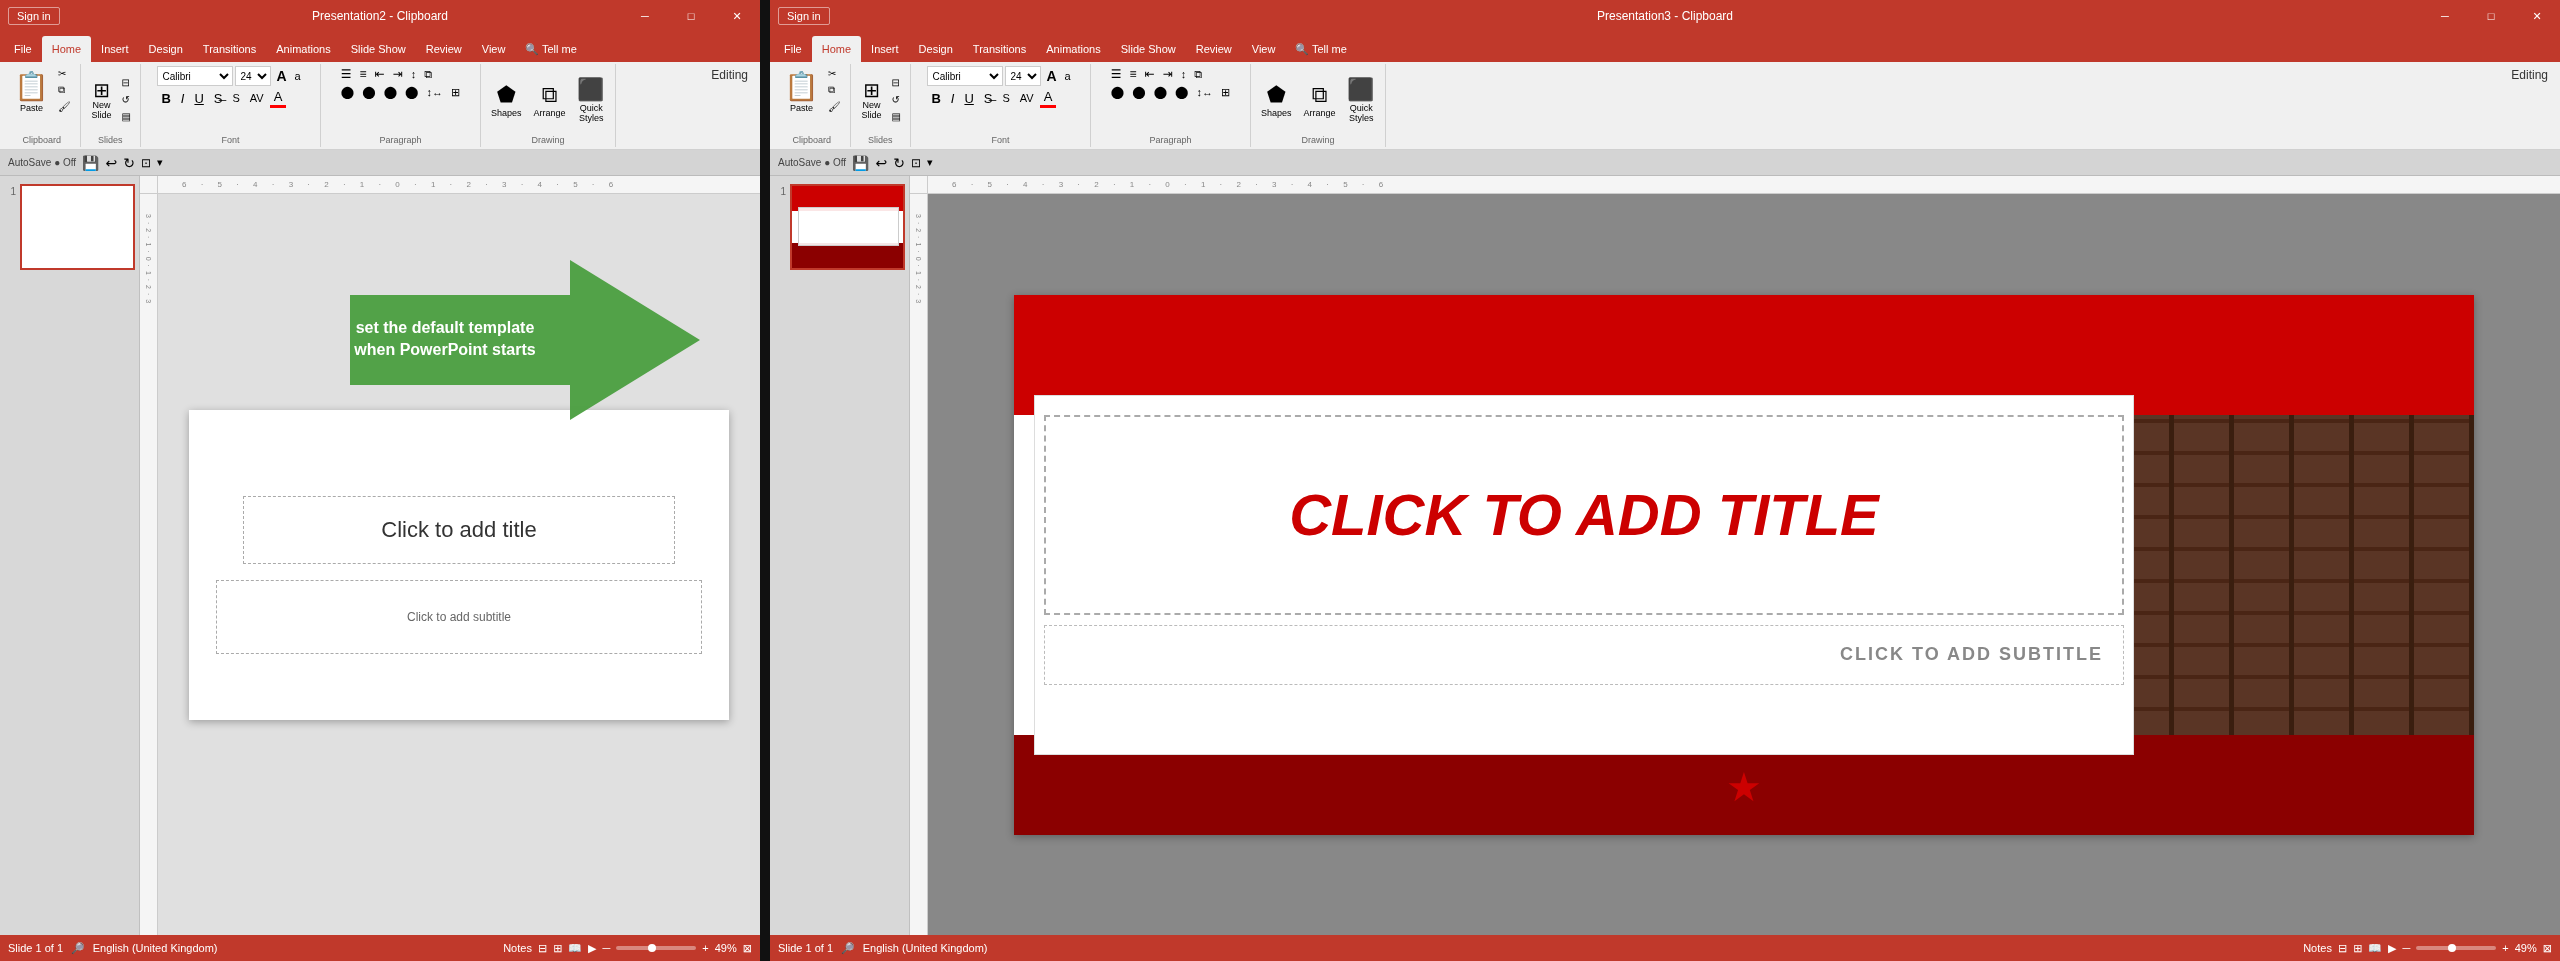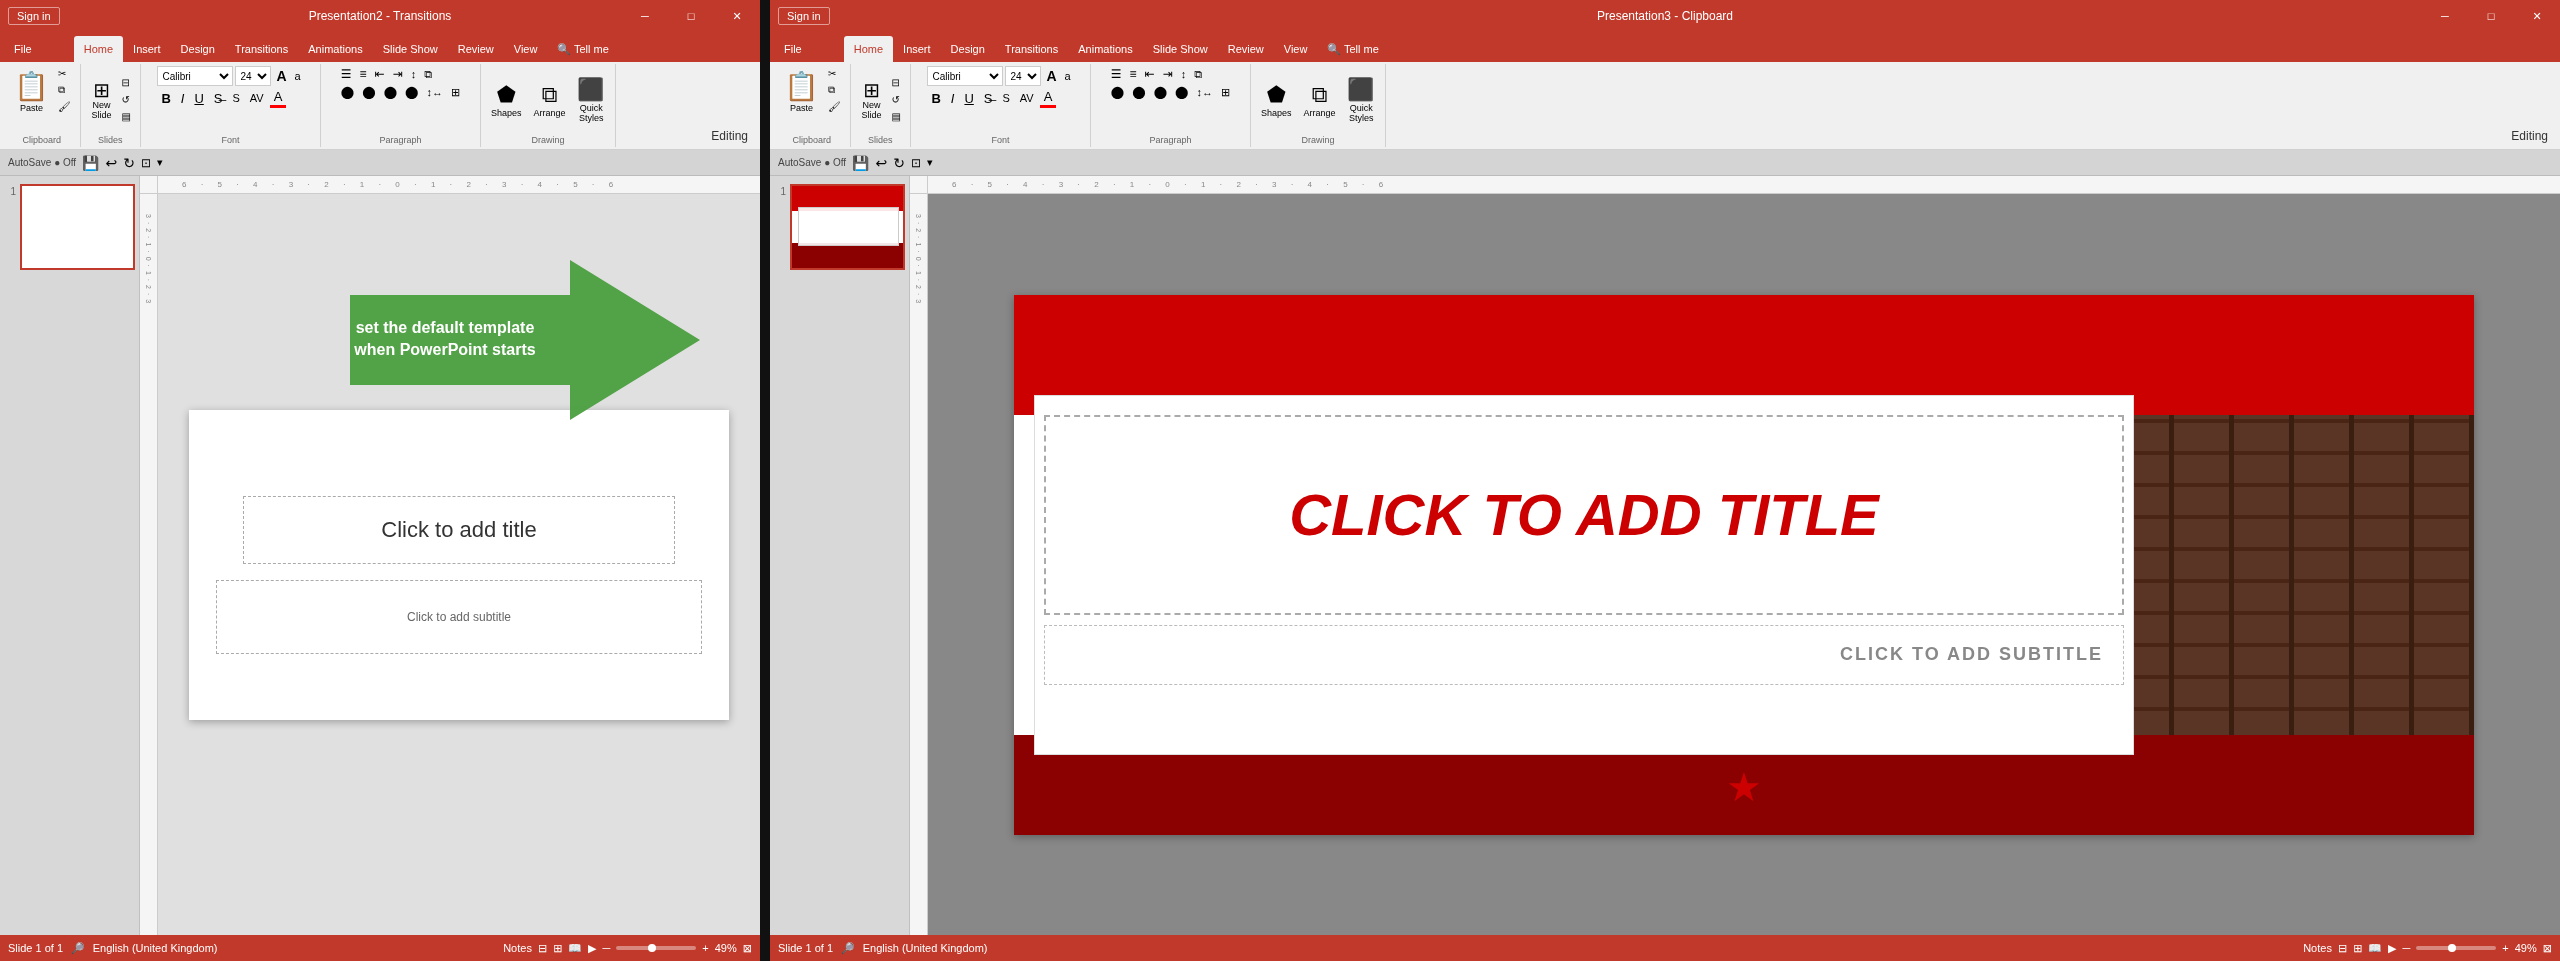--- a/index.html
+++ b/index.html
@@ -87,21 +87,20 @@
       color: white;
       cursor: pointer;
       height: 26px;
       display: flex;
       align-items: center;
       border-radius: 3px 3px 0 0;
     }
     .ribbon-tab.active {
       background: #f0f0f0;
       color: #c0392b;
-      margin-left: 32px;
     }
 
     
     .ribbon {
       background: #f0f0f0;
       border-bottom: 1px solid #d0d0d0;
       display: flex;
       align-items: stretch;
       padding: 2px 4px;
       min-height: 88px;
@@ -148,21 +147,21 @@
       border-radius: 2px;
       font-size: 10px;
     }
 
     
     .editing-section {
       margin-left: auto;
       display: flex;
       flex-direction: column;
       align-items: center;
-      justify-content: flex-end;
+      justify-content: flex-start;
       padding: 4px 8px;
       font-size: 11px;
       color: #333;
     }
 
     
     .main-area {
       display: flex;
       flex: 1;
       overflow: hidden;
@@ -418,21 +417,21 @@
   </style>
 </head>
 <body>
 
 <div class="pp-window left">
 
   <div class="title-bar">
     <div class="title-bar-left">
       <button class="sign-in-btn">Sign in</button>
     </div>
-    <span class="title-bar-text">Presentation2 - Transitions</span>
+    <span class="title-bar-text">Presentation2 - Clipboard</span>
     <div class="title-bar-controls">
       <span>─</span>
       <span>□</span>
       <span>✕</span>
     </div>
   </div>
 
   <div class="ribbon-tabs">
     <div class="ribbon-tab">File</div>
     <div class="ribbon-tab active">Home</div>

